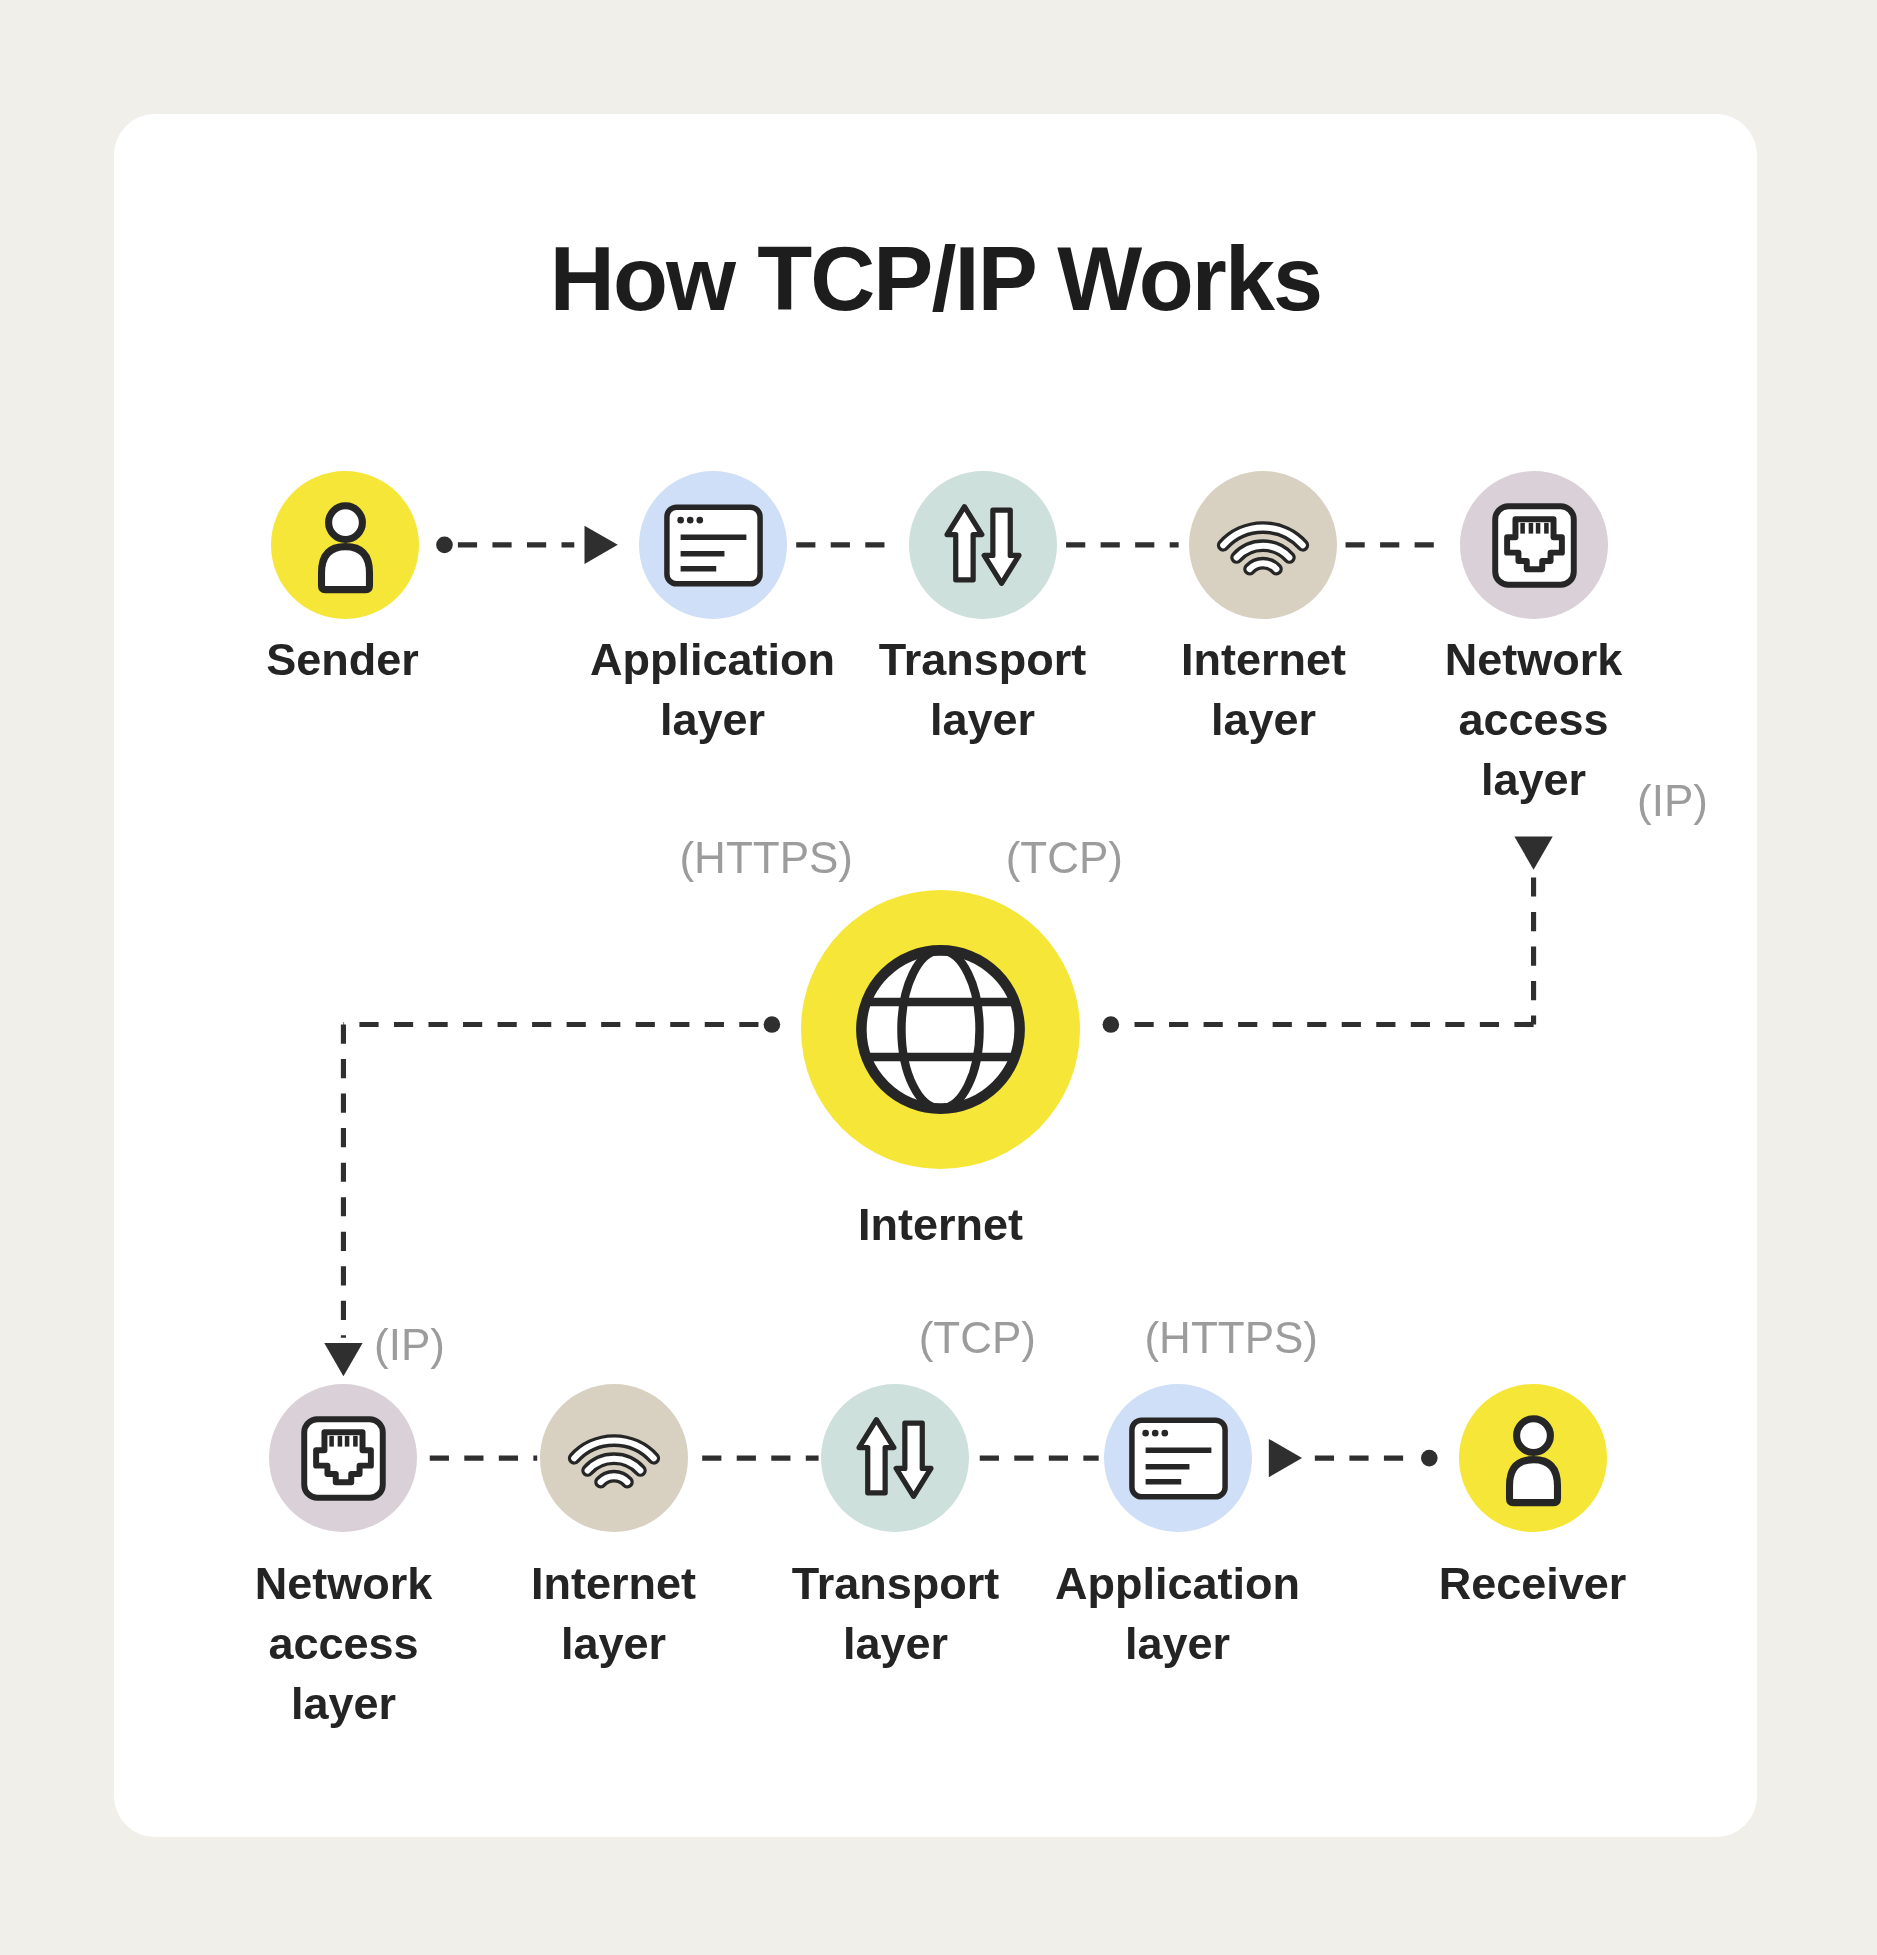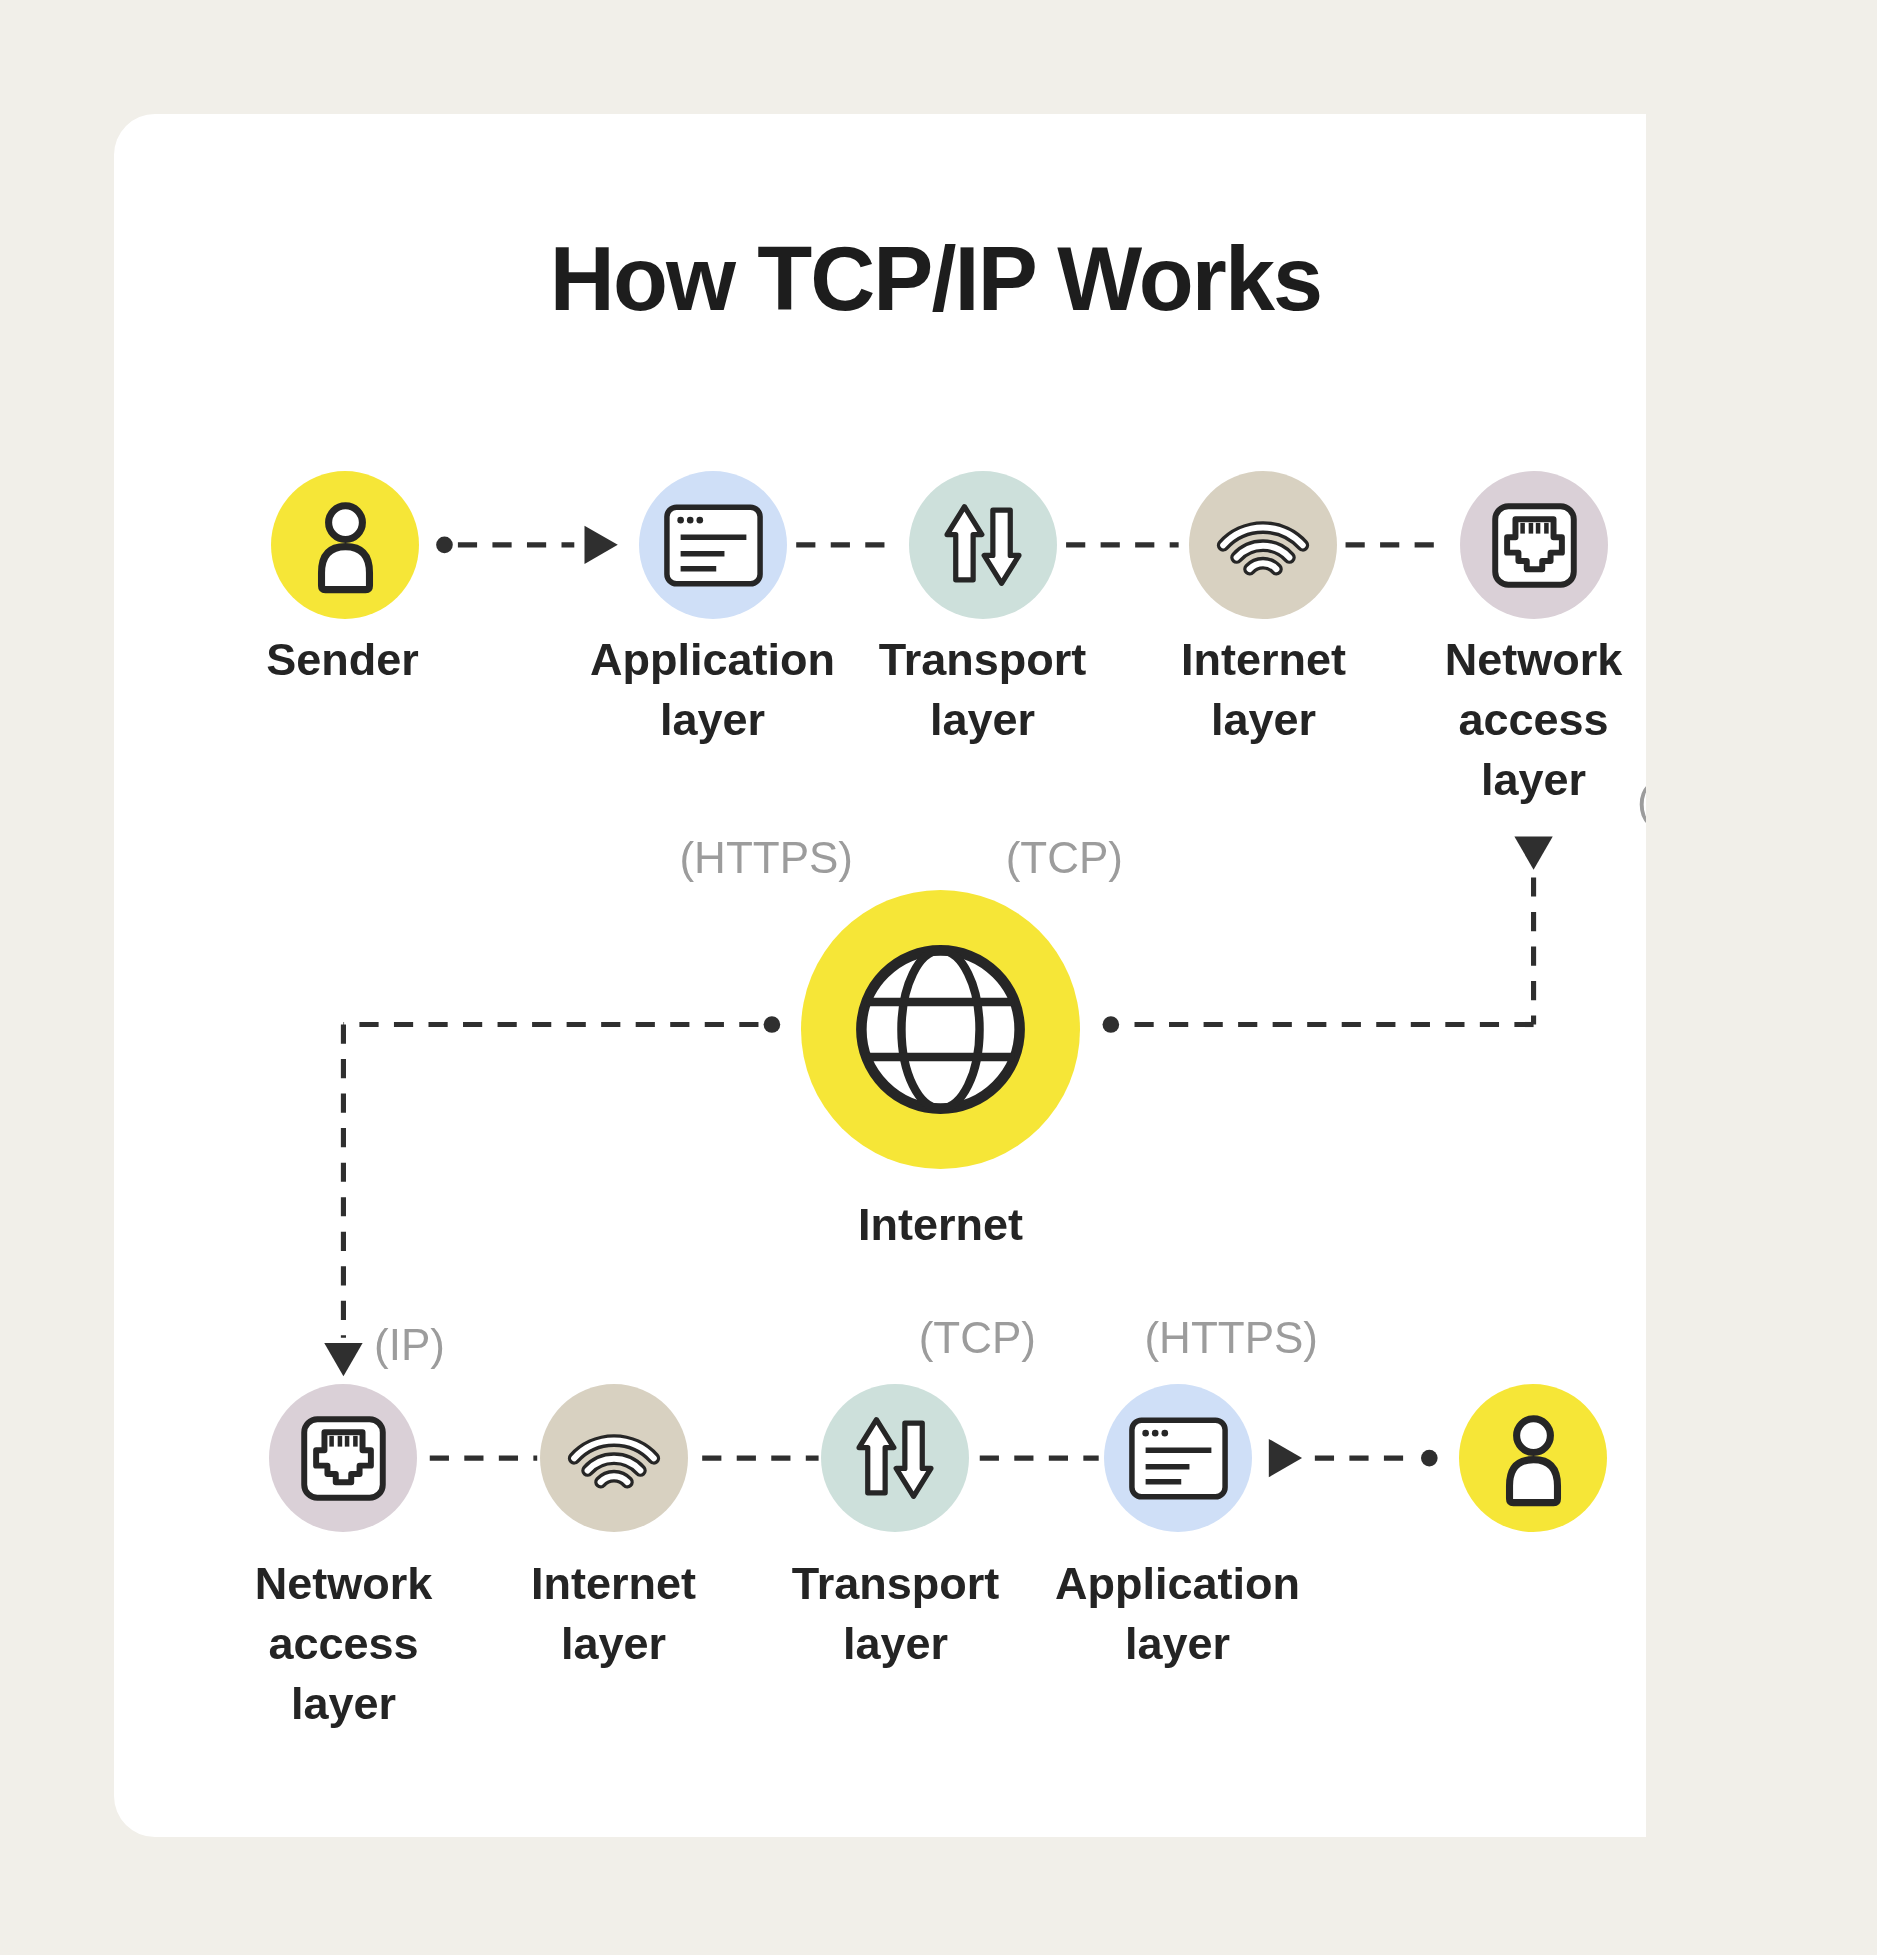--- a/index.html
+++ b/index.html
@@ -1,17 +1,17 @@
 <!DOCTYPE html>
 <html style="--page_bg: #F1EFE9; --card_bg: #FFFFFF; --yellow: #F6E637; --blue: #CFDFF7; --teal: #CDE0DB; --tan: #D8D1C1; --mauve: #DAD0D7; --ink: #262626; --line: #2F2F2F; --muted: #9C9C9C;font-size:10.2px"><head>
 <meta charset="utf-8">
 <style>
   html,body{margin:0;padding:0;}
   body{background:#F1EFE9;font-family:"Liberation Sans","DejaVu Sans",sans-serif;}
-  .stage{position:relative;width:1646px;height:1955px;background:var(--page_bg,#F1EFE9);overflow:hidden;}
+  .stage{position:relative;width:1877px;height:1955px;background:var(--page_bg,#F1EFE9);overflow:hidden;}
   .card{position:absolute;left:114px;top:114px;width:1643px;height:1723px;background:var(--card_bg,#fff);border-radius:41px;}
   .title{position:absolute;left:114px;top:234px;width:1643px;text-align:center;
          font-size:90px;font-weight:bold;letter-spacing:-1.9px;color:#1D1D1D;line-height:1;}
   .connectors{position:absolute;left:0;top:0;}
   .circle{position:absolute;border-radius:50%;display:flex;align-items:center;justify-content:center;}
   .lbl{position:absolute;width:281px;text-align:center;font-size:45px;line-height:60px;color:#242424;}
   .lbl div{white-space:nowrap;font-weight:bold;}
   .proto{position:absolute;font-size:44px;line-height:1.2;color:var(--muted,#9C9C9C);}
   .proto.ctr{width:281px;text-align:right;}
   svg .ink{stroke:var(--ink,#262626);}
@@ -196,19 +196,22 @@
     <div>layer</div>
   </div>
   <div class="lbl" style="left:755px;top:1554px;">
     <div>Transport</div>
     <div>layer</div>
   </div>
   <div class="lbl" style="left:1037px;top:1554px;">
     <div>Application</div>
     <div>layer</div>
   </div>
+  <div class="lbl" style="left:1392px;top:1554px;">
+    <div>Receiver</div>
+  </div>
 
   <div class="proto" style="left:374px;top:1319px;">(IP)</div>
   <div class="proto ctr" style="left:755px;top:1312px;">(TCP)</div>
   <div class="proto ctr" style="left:1037px;top:1312px;">(HTTPS)</div>
 
 </div>
 
 
 </body></html>

